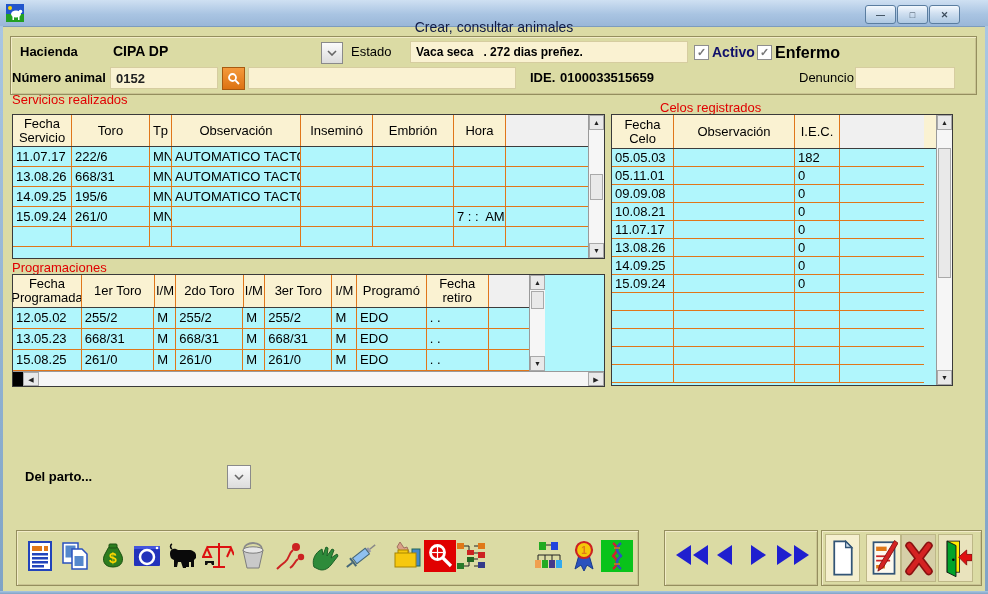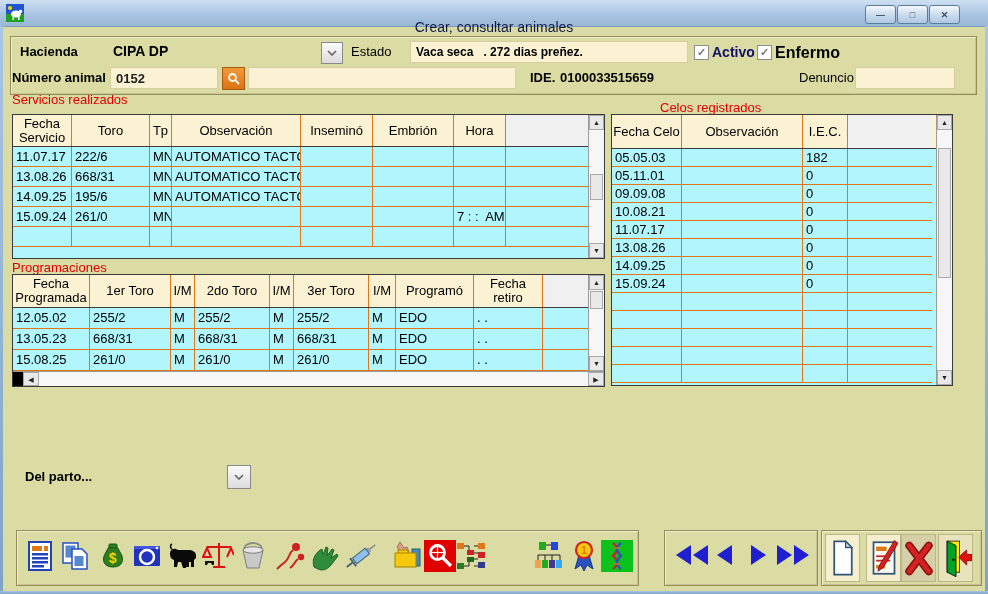--- a/index.html
+++ b/index.html
@@ -44,21 +44,21 @@
   .trow{display:flex;}
   .cell{box-sizing:border-box;border-right:1px solid #e0761a;border-bottom:1px solid #e0761a;
     font-size:13px;padding:0 3px;white-space:pre;overflow:hidden;color:#000;}
   .h32{height:32px;} .h34{height:34px;} .h33{height:33px;}
   .r20 .cell{height:20px;line-height:19px;}
   .r21 .cell{height:21px;line-height:20px;}
   .r18 .cell{height:18px;line-height:17px;}
   .num{text-align:left;}
   .sv0{width:59px}.sv1{width:78px}.sv2{width:22px}.sv3{width:129px}.sv4{width:72px}.sv5{width:81px}.sv6{width:52px}.sv7{width:82px;border-right:none}
   .pg0{width:77px}.pg1{width:81px}.pg2{width:24px}.pg3{width:75px}.pg4{width:24px}.pg5{width:75px}.pg6{width:27px}.pg7{width:78px}.pg8{width:69px}.pg9{width:45px;border-right:none}
-  .cl0{width:70px}.cl1{width:121px}.cl2{width:45px}.cl3{width:84px;border-right:none}
+  .cl0{width:62px}.cl1{width:121px}.cl2{width:45px}.cl3{width:84px;border-right:none}
   .partial{height:10px;}
   
   .vsb{width:16px;background:#f3f3f3;border-left:1px solid #9a9a9a;display:flex;flex-direction:column;box-sizing:border-box;}
   .sbtn{height:15px;background:#e9e9e9;border:1px solid #a9a9a9;box-sizing:border-box;
     display:flex;align-items:center;justify-content:center;font-size:7px;color:#222;line-height:7px;}
   .strack{flex:1;position:relative;background:#f6f6f6;}
   .sthumb{position:absolute;left:1px;right:1px;background:#e9e9e9;border:1px solid #a9a9a9;box-sizing:border-box;}
   .hsb{height:15px;display:flex;background:#f3f3f3;border-top:1px solid #9a9a9a;box-sizing:border-box;}
   .hsb .sbtn{width:16px;height:100%;}
   .hsb-black{width:10px;background:#000;}
@@ -195,21 +195,21 @@
       <div class="strack">
         <div class="sthumb" style="top:44px;height:26px;"></div>
       </div>
       <div class="sbtn">▼</div>
     </div>
   </div>
 
   <div class="sect" style="left:12px;top:260px;">Programaciones</div>
   <div class="tbl tblcol" style="left:12px;top:274px;width:591px;height:111px;flex-direction:column;">
     <div style="display:flex;height:96px;">
-      <div class="grid" style="width:575px;">
+      <div class="grid" style="width:516px;">
         <div class="thead h33">
           <div class="hcell pg0">Fecha Programada</div>
           <div class="hcell pg1">1er Toro</div>
           <div class="hcell pg2">I/M</div>
           <div class="hcell pg3">2do Toro</div>
           <div class="hcell pg4">I/M</div>
           <div class="hcell pg5">3er Toro</div>
           <div class="hcell pg6">I/M</div>
           <div class="hcell pg7">Programó</div>
           <div class="hcell pg8">Fecha retiro</div>

